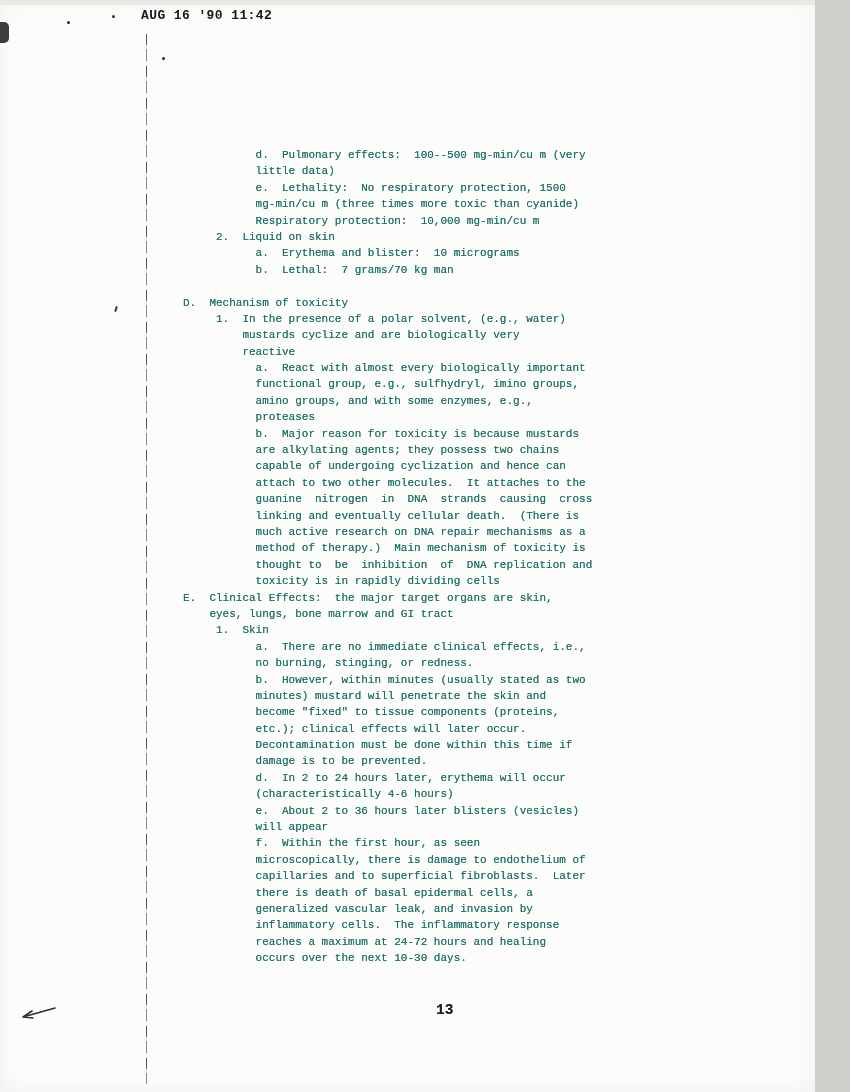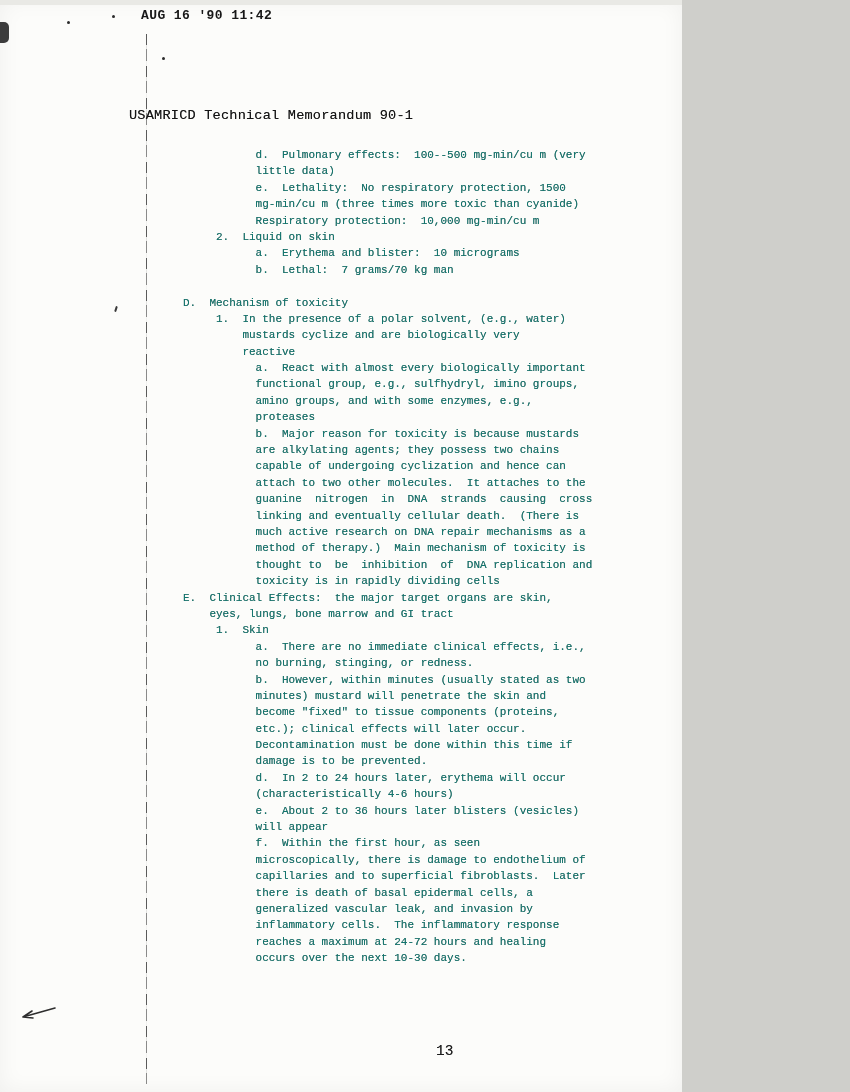--- a/index.html
+++ b/index.html
@@ -1,17 +1,17 @@
 <!DOCTYPE html>
 <html><head>
 <meta charset="utf-8">
 <style>
   html,body{margin:0;padding:0;background:#cfcfcb;}
   .page{
-    position:relative;width:682px;height:1092px;background:#fcfcfa;overflow:hidden;
+    position:relative;width:815px;height:1092px;background:#fcfcfa;overflow:hidden;
     font-family:"Liberation Mono","DejaVu Sans Mono",monospace;color:#1c1c1c;
     box-shadow:inset 0 0 22px rgba(0,0,0,0.05);
   }
   .edge-top{position:absolute;top:0;left:0;right:0;height:5px;background:#e9e9e5;}
   .smudge{position:absolute;left:0;top:22px;width:9px;height:21px;background:#1b1b1b;border-radius:0 5px 5px 0;opacity:.85;}
   .dot{position:absolute;width:3px;height:3px;background:#2b2b2b;border-radius:50%;}
   .d1{left:67px;top:21px;}
   .d2{left:112px;top:15px;}
   .d3{left:162px;top:57px;}
   .tick{position:absolute;left:115px;top:306px;width:2px;height:6px;background:#3a3a3a;transform:rotate(18deg);border-radius:1px;}
@@ -22,37 +22,36 @@
       rgba(45,45,45,0.55) 15px 27px, rgba(45,45,45,0.05) 27px 32px);
   }
   .fax-timestamp{position:absolute;left:141px;top:8px;font-size:13px;font-weight:700;letter-spacing:.4px;color:#181818;}
   .doc-title{position:absolute;left:129px;top:108px;font-size:13.6px;letter-spacing:.2px;color:#141414;text-shadow:0 0 .5px rgba(20,20,20,.6);}
   .body-text{
     position:absolute;left:183px;top:147px;font-size:11px;line-height:16.4px;
     white-space:pre;color:#0f766e;text-shadow:0 0 .5px rgba(25,25,25,.55);
   }
   .line{height:16.4px;}
   .u{text-underline-offset:2px;}
-  .page-number{position:absolute;left:436px;top:1043px;font-size:14.5px;text-shadow:0 0 .5px rgba(25,25,25,.55);}
+  .page-number{position:absolute;left:436px;top:1002px;font-size:14.5px;text-shadow:0 0 .5px rgba(25,25,25,.55);font-weight:bold;}
   .pen-arrow{position:absolute;left:16px;top:1004px;}
 </style>
 </head>
 <body>
 
 <div class="page">
   <div class="edge-top"></div>
   <div class="smudge"></div>
   <span class="dot d1"></span>
   <span class="dot d2"></span>
   <span class="dot d3"></span>
   <span class="tick"></span>
   <div class="crease-line"></div>
 
   <div class="fax-timestamp">AUG 16 '90 11:42</div>
-  <div class="doc-title">USAMRICD Technical Memorandum 90-1</div>
 
   <div class="body-text"><div class="line">           d.  Pulmonary effects:  100--500 mg-min/cu m (very</div><div class="line">           little data)</div><div class="line">           e.  Lethality:  No respiratory protection, 1500</div><div class="line">           mg-min/cu m (three times more toxic than cyanide)</div><div class="line">           Respiratory protection:  10,000 mg-min/cu m</div><div class="line">     2.  Liquid on skin</div><div class="line">           a.  Erythema and blister:  10 <span class="u">micrograms</span></div><div class="line">           b.  Lethal:  7 grams/70 kg man</div><div class="line">&nbsp;</div><div class="line">D.  Mechanism of toxicity</div><div class="line">     1.  In the presence of a polar solvent, (e.g., water)</div><div class="line">         mustards cyclize and are biologically very</div><div class="line">         reactive</div><div class="line">           a.  React with almost every biologically important</div><div class="line">           functional group, e.g., sulfhydryl, imino groups,</div><div class="line">           amino groups, and with some enzymes, e.g.,</div><div class="line">           proteases</div><div class="line">           b.  Major reason for toxicity is because mustards</div><div class="line">           are alkylating agents; they possess two chains</div><div class="line">           capable of undergoing cyclization and hence can</div><div class="line">           attach to two other molecules.  It attaches to the</div><div class="line">           guanine  nitrogen  in  DNA  strands  causing  cross</div><div class="line">           linking and eventually cellular death.  (There is</div><div class="line">           much active research on DNA repair mechanisms as a</div><div class="line">           method of therapy.)  Main mechanism of toxicity is</div><div class="line">           thought to  be  inhibition  of  DNA replication and</div><div class="line">           toxicity is in rapidly dividing cells</div><div class="line">E.  Clinical Effects:  the major target organs are skin,</div><div class="line">    eyes, lungs, bone marrow and GI tract</div><div class="line">     1.  Skin</div><div class="line">           a.  There are no immediate clinical effects, i.e.,</div><div class="line">           no burning, stinging, or redness.</div><div class="line">           b.  However, within minutes (usually stated as two</div><div class="line">           minutes) mustard will penetrate the skin and</div><div class="line">           become "fixed" to tissue components (proteins,</div><div class="line">           etc.); clinical effects will later occur.</div><div class="line">           Decontamination must be done within this time if</div><div class="line">           damage is to be prevented.</div><div class="line">           d.  In 2 to 24 hours later, erythema will occur</div><div class="line">           (characteristically 4-6 hours)</div><div class="line">           e.  About 2 to 36 hours later blisters (vesicles)</div><div class="line">           will appear</div><div class="line">           f.  Within the first hour, as seen</div><div class="line">           microscopically, there is damage to endothelium of</div><div class="line">           capillaries and to superficial fibroblasts.  Later</div><div class="line">           there is death of basal epidermal cells, a</div><div class="line">           generalized vascular leak, and invasion by</div><div class="line">           inflammatory cells.  The inflammatory response</div><div class="line">           reaches a maximum at 24-72 hours and healing</div><div class="line">           occurs over the next 10-30 days.</div></div>
 
   <div class="page-number">13</div>
 
   <svg class="pen-arrow" width="42" height="18" viewBox="0 0 42 18">
     <path d="M39 4 L7 13 M7 13 L16 7 M7 13 L17 14" stroke="#2e2e2e" stroke-width="1.6" fill="none" stroke-linecap="round"></path>
   </svg>
 </div>
 

